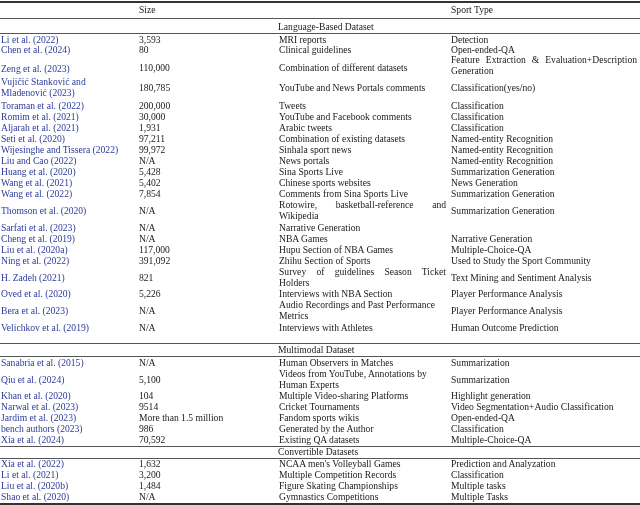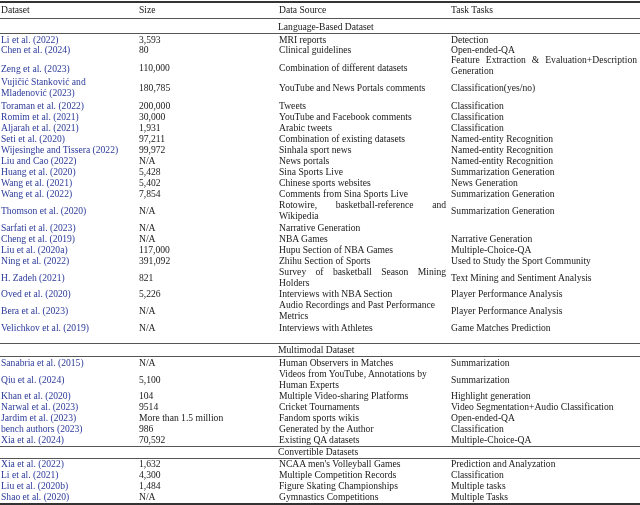--- a/index.html
+++ b/index.html
@@ -19,24 +19,22 @@
   .section { position:absolute; left:278px; }
 </style>
 </head>
 <body>
 
 <div class="table">
 
   <div class="rule thick" style="top:1px"></div>
 
   <div class="row" style="top:5px;height:12px">
-    <div class="cell c0 head">Dataset</div>
     <div class="cell c1">Size</div>
-    <div class="cell c2">Data Source</div>
-    <div class="cell c3">Task Tasks</div>
+    <div class="cell c3">Sport Type</div>
   </div>
   <div class="rule thin" style="top:18px"></div>
 
   <div class="section" style="top:22px">Language-Based Dataset</div>
   <div class="rule thin" style="top:33px"></div>
 
   <div class="row" style="top:35px">
     <div class="cell c0">Li et al. (2022)</div>
     <div class="cell c1">3,593</div>
     <div class="cell c2">MRI reports</div>
@@ -140,40 +138,40 @@
   </div>
   <div class="row" style="top:256px">
     <div class="cell c0">Ning et al. (2022)</div>
     <div class="cell c1">391,092</div>
     <div class="cell c2">Zhihu Section of Sports</div>
     <div class="cell c3">Used to Study the Sport Community</div>
   </div>
   <div class="row" style="top:267px">
     <div class="cell c0" style="top:6px">H. Zadeh (2021)</div>
     <div class="cell c1" style="top:6px">821</div>
-    <div class="cell c2 just" style="width:167px">Survey of basketball Season Mining Holders</div>
+    <div class="cell c2 just" style="width:167px">Survey of guidelines Season Ticket Holders</div>
     <div class="cell c3" style="top:6px">Text Mining and Sentiment Analysis</div>
   </div>
   <div class="row" style="top:289px">
     <div class="cell c0">Oved et al. (2020)</div>
     <div class="cell c1">5,226</div>
     <div class="cell c2">Interviews with NBA Section</div>
     <div class="cell c3">Player Performance Analysis</div>
   </div>
   <div class="row" style="top:300px">
     <div class="cell c0" style="top:6px">Bera et al. (2023)</div>
     <div class="cell c1" style="top:6px">N/A</div>
     <div class="cell c2" style="width:170px">Audio Recordings and Past Performance Metrics</div>
     <div class="cell c3" style="top:6px">Player Performance Analysis</div>
   </div>
   <div class="row" style="top:323px">
     <div class="cell c0">Velichkov et al. (2019)</div>
     <div class="cell c1">N/A</div>
     <div class="cell c2">Interviews with Athletes</div>
-    <div class="cell c3">Game Matches Prediction</div>
+    <div class="cell c3">Human Outcome Prediction</div>
   </div>
 
   <div class="rule thin" style="top:343px"></div>
   <div class="section" style="top:345px">Multimodal Dataset</div>
   <div class="rule thin" style="top:356px"></div>
 
   <div class="row" style="top:358px">
     <div class="cell c0">Sanabria et al. (2015)</div>
     <div class="cell c1">N/A</div>
     <div class="cell c2">Human Observers in Matches</div>
@@ -221,21 +219,21 @@
   <div class="rule thin" style="top:458px"></div>
 
   <div class="row" style="top:459px">
     <div class="cell c0">Xia et al. (2022)</div>
     <div class="cell c1">1,632</div>
     <div class="cell c2">NCAA men's Volleyball Games</div>
     <div class="cell c3">Prediction and Analyzation</div>
   </div>
   <div class="row" style="top:470px">
     <div class="cell c0">Li et al. (2021)</div>
-    <div class="cell c1">4,300</div>
+    <div class="cell c1">3,200</div>
     <div class="cell c2">Multiple Competition Records</div>
     <div class="cell c3">Classification</div>
   </div>
   <div class="row" style="top:481px">
     <div class="cell c0">Liu et al. (2020b)</div>
     <div class="cell c1">1,484</div>
     <div class="cell c2">Figure Skating Championships</div>
     <div class="cell c3">Multiple tasks</div>
   </div>
   <div class="row" style="top:492px">

